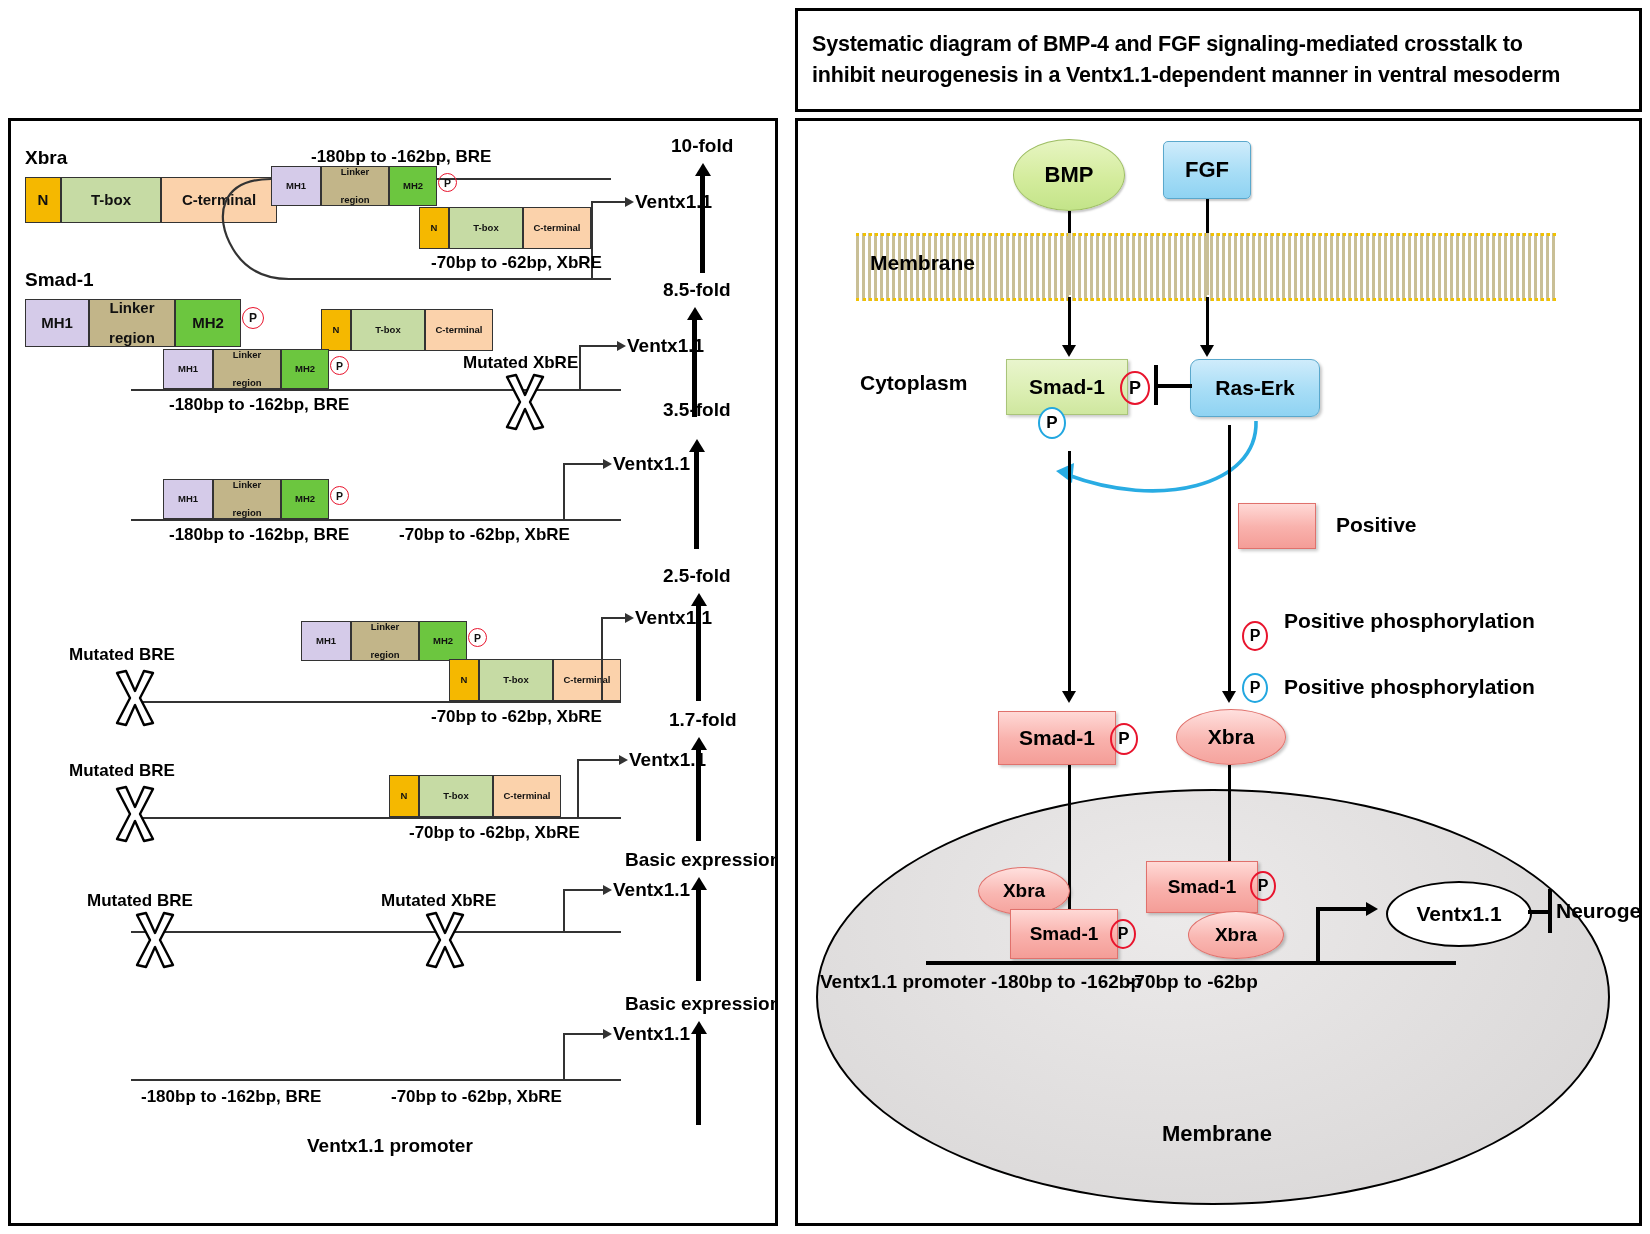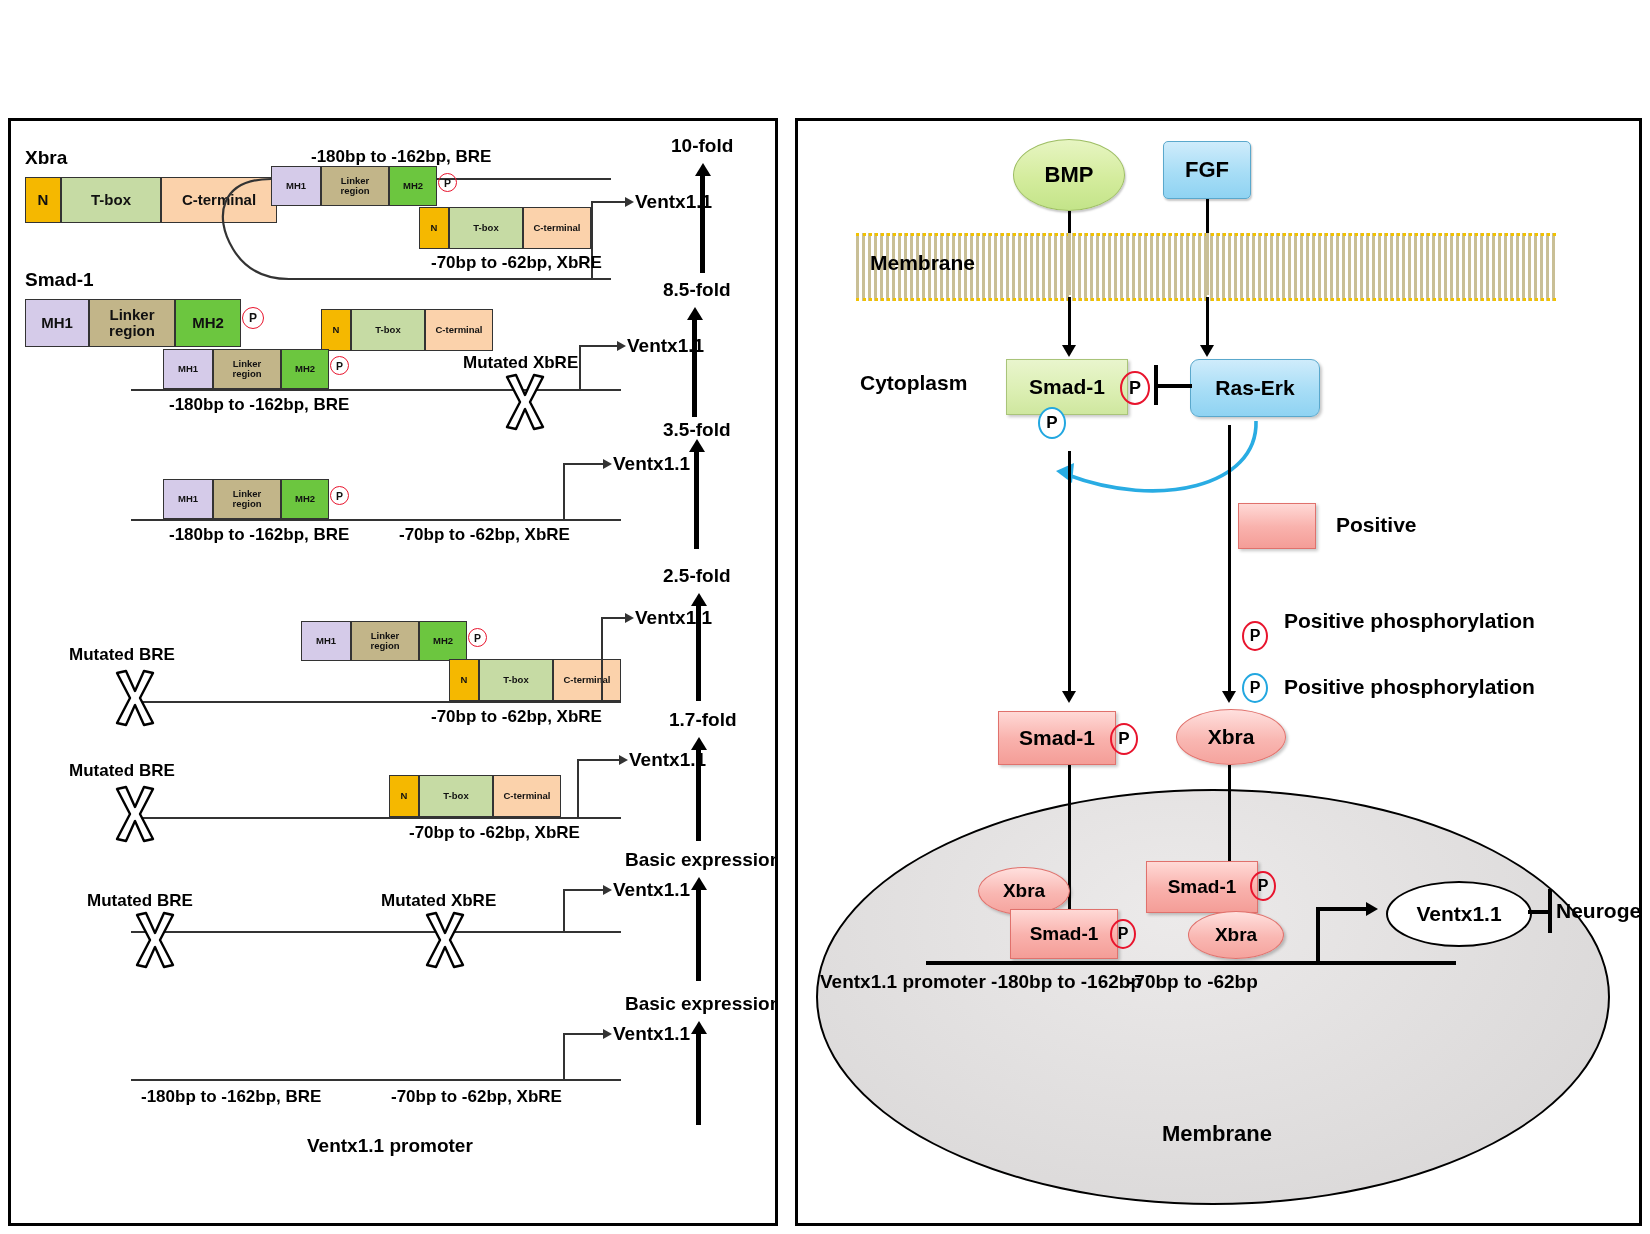--- a/index.html
+++ b/index.html
@@ -33,21 +33,21 @@
   .tss-head{position:absolute;width:0;height:0;border-top:5px solid transparent;border-bottom:5px solid transparent;border-left:9px solid #333;}
 
   
   .dom{position:absolute;box-sizing:border-box;border:1.6px solid #333;
        display:flex;align-items:center;justify-content:center;
        font-weight:bold;text-align:center;line-height:1.05;color:#111;}
   .dom.n{background:#f5b800;}
   .dom.tbox{background:#c6dba4;}
   .dom.cterm{background:#fbd2ab;}
   .dom.mh1{background:#d5cbe9;}
-  .dom.linker{background:#c2b589;}
+  .dom.linker{background:#c2b589;justify-content:space-between;}
   .dom.mh2{background:#6cc councils;}
   .dom.mh2{background:#6cc63f;}
 
   
   .dom.big{font-size:15px;}
   .dom.small{font-size:9.5px;}
 
   
   .pcirc{position:absolute;box-sizing:border-box;border:1.7px solid #e8142d;border-radius:50%;
          background:transparent;display:flex;align-items:center;justify-content:center;
@@ -266,21 +266,21 @@
       <div class="lbl lg" style="left:296px;top:1014px;">Ventx1.1 promoter</div>
 
       <div class="lbl lg" style="left:660px;top:14px;">10-fold</div>
       <div class="fold-head" style="left:684px;top:42px;"></div>
       <div class="fold-line" style="left:689px;top:54px;height:98px;"></div>
 
       <div class="lbl lg" style="left:652px;top:158px;">8.5-fold</div>
       <div class="fold-head" style="left:676px;top:186px;"></div>
       <div class="fold-line" style="left:681px;top:198px;height:98px;"></div>
 
-      <div class="lbl lg" style="left:652px;top:298px;">3.5-fold</div>
+      <div class="lbl lg" style="left:652px;top:278px;">3.5-fold</div>
       <div class="fold-head" style="left:678px;top:318px;"></div>
       <div class="fold-line" style="left:683px;top:330px;height:98px;"></div>
 
       <div class="lbl lg" style="left:652px;top:444px;">2.5-fold</div>
       <div class="fold-head" style="left:680px;top:472px;"></div>
       <div class="fold-line" style="left:685px;top:484px;height:96px;"></div>
 
       <div class="lbl lg" style="left:658px;top:588px;">1.7-fold</div>
       <div class="fold-head" style="left:680px;top:616px;"></div>
       <div class="fold-line" style="left:685px;top:628px;height:92px;"></div>
@@ -291,20 +291,26 @@
 
       <div class="lbl lg" style="left:614px;top:872px;">Basic expression</div>
       <div class="fold-head" style="left:680px;top:900px;"></div>
       <div class="fold-line" style="left:685px;top:912px;height:92px;"></div>
 
     </div>
   </div>
 
   <div id="right-panel" class="abs">
 
+    <div id="right-title" class="title-box">
+      <div class="ttl">
+        <span>Systematic diagram of BMP-4 and FGF signaling-mediated crosstalk to</span><br>
+        <span>inhibit neurogenesis in a Ventx1.1-dependent manner in ventral mesoderm</span>
+      </div>
+    </div>
 
     <div id="right-body" class="body-box">
 
       <div class="ellipse bmp" style="left:215px;top:18px;width:112px;height:72px;font-size:22px;">BMP</div>
 
       <div class="rbox fgf" style="left:365px;top:20px;width:88px;height:58px;font-size:22px;">FGF</div>
 
       <div class="ar-v" style="left:270px;top:90px;height:22px;"></div>
       <div class="ar-v" style="left:408px;top:78px;height:34px;"></div>
 

